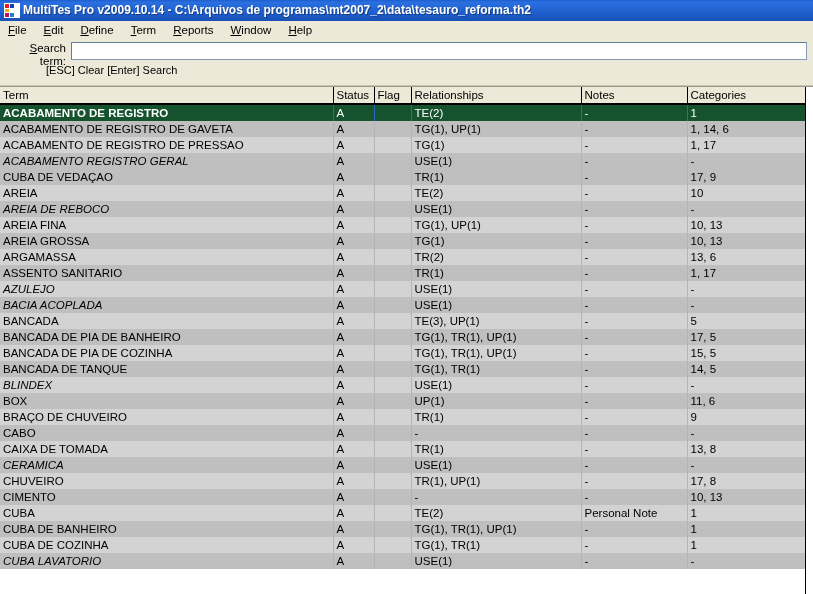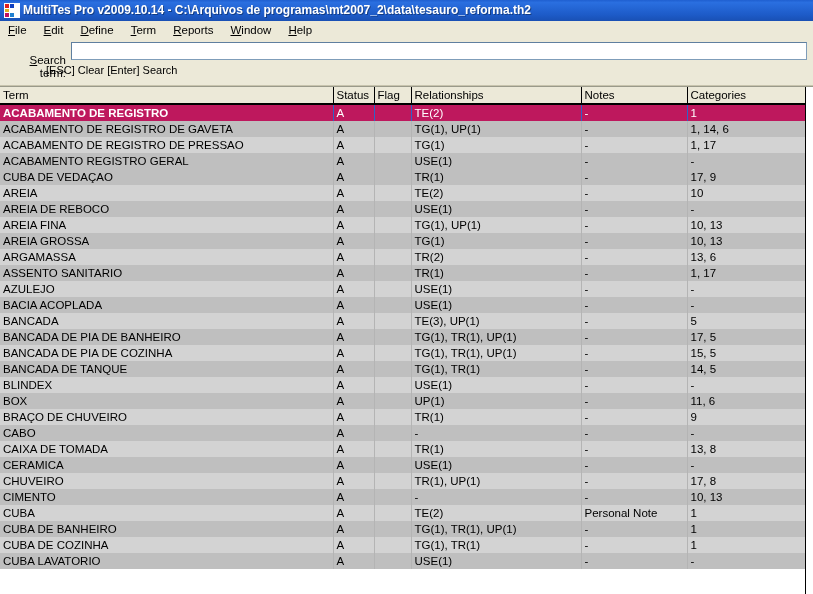--- a/index.html
+++ b/index.html
@@ -98,21 +98,20 @@
   }
   .search-label {
     position: absolute;
     left: 4px;
     top: 2px;
     width: 62px;
     text-align: right;
     font-size: 11.5px;
     line-height: 13px;
     color: #000;
-    margin-top: 12px;
   }
   .search-label .l2 { display: block; }
   .search-label .acc { text-decoration: underline; }
 
   .search-input {
     position: absolute;
     left: 71px;
     top: 2px;
     width: 736px;
     height: 18px;
@@ -173,28 +172,28 @@
   thead th:last-child { border-right: none; }
 
   tbody td {
     border-right: 1px solid #b4b4b4;
   }
   tbody td:last-child { border-right: none; }
 
   tbody tr.odd td  { background: #d3d3d3; }
   tbody tr.even td { background: #bfbfbf; }
   tbody tr.sel td {
-    background: #be185d;
+    background: #14532d;
     color: #ffffff;
     border-right-color: #2c64c8;
   }
   tbody tr.sel td:first-child { font-weight: bold; }
 
   td.term.bold   { font-weight: normal; }
-  td.term.italic { }
+  td.term.italic { font-style: italic; }
 
   
   col.c-term  { width: 333px; }
   col.c-stat  { width: 41px; }
   col.c-flag  { width: 37px; }
   col.c-rel   { width: 170px; }
   col.c-note  { width: 106px; }
   col.c-cat   { width: 119px; }
 
   .rightedge {

